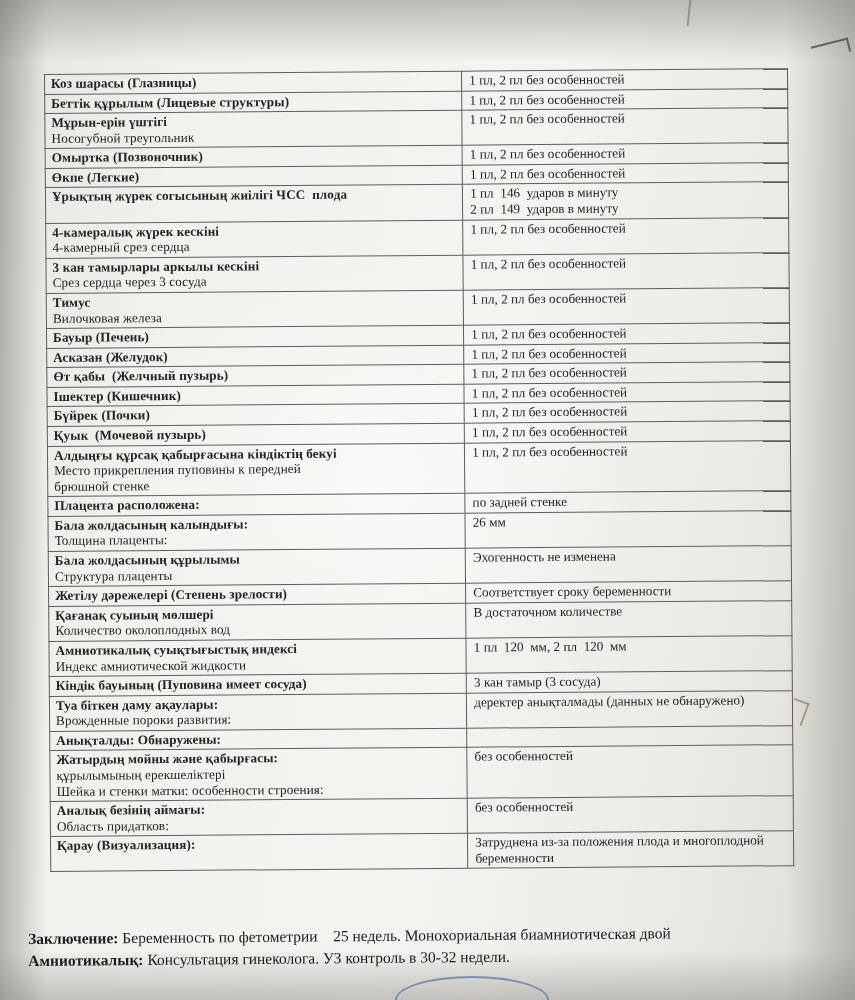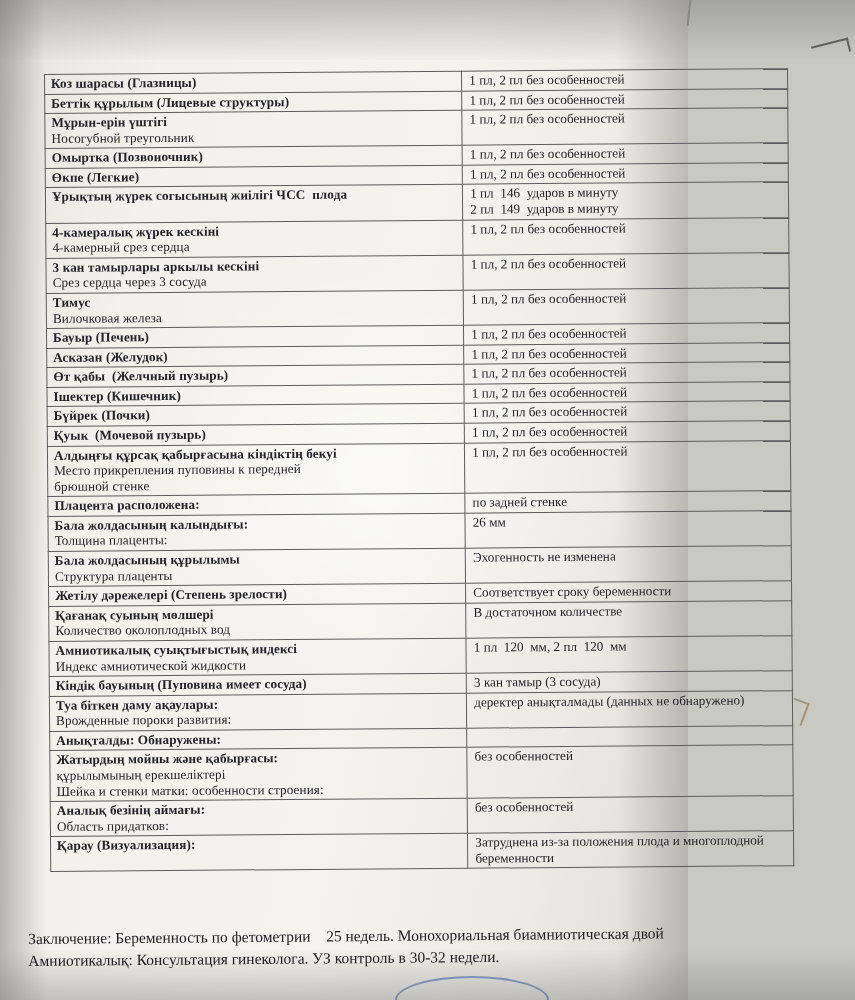--- a/index.html
+++ b/index.html
@@ -12,21 +12,21 @@
     background: #c9c9c3;
     font-family: "Liberation Serif", serif;
     overflow: hidden;
     position: relative;
   }
   
   #paper {
     position: absolute;
     left: 0;
     top: 0;
-    width: 688px;
+    width: 855px;
     height: 1000px;
     background: linear-gradient(100deg, #d9d8d2 0%, #e9e8e3 6%, #f2f1ec 20%, #f4f3ef 55%, #eceae5 80%, #dedcd6 100%);
   }
   
   .shade {
     position: absolute;
     pointer-events: none;
   }
   .shade.top-dark {
     left: 0; top: 0; width: 855px; height: 60px;
@@ -91,21 +91,21 @@
     transform-origin: left top;
   }
   #conclusion .line {
     font-size: 15.5px;
     color: #1c1c22;
     line-height: 1.42;
     white-space: pre;
     overflow: hidden;
   }
   #conclusion .bold {
-    font-weight: 400;
+    font-weight: 700;
     text-align: center;
   }
   
   .stamp-arc {
     position: absolute;
     left: 395px;
     bottom: -24px;
     width: 150px;
     height: 44px;
     border: 2px solid #4b6ea8;

